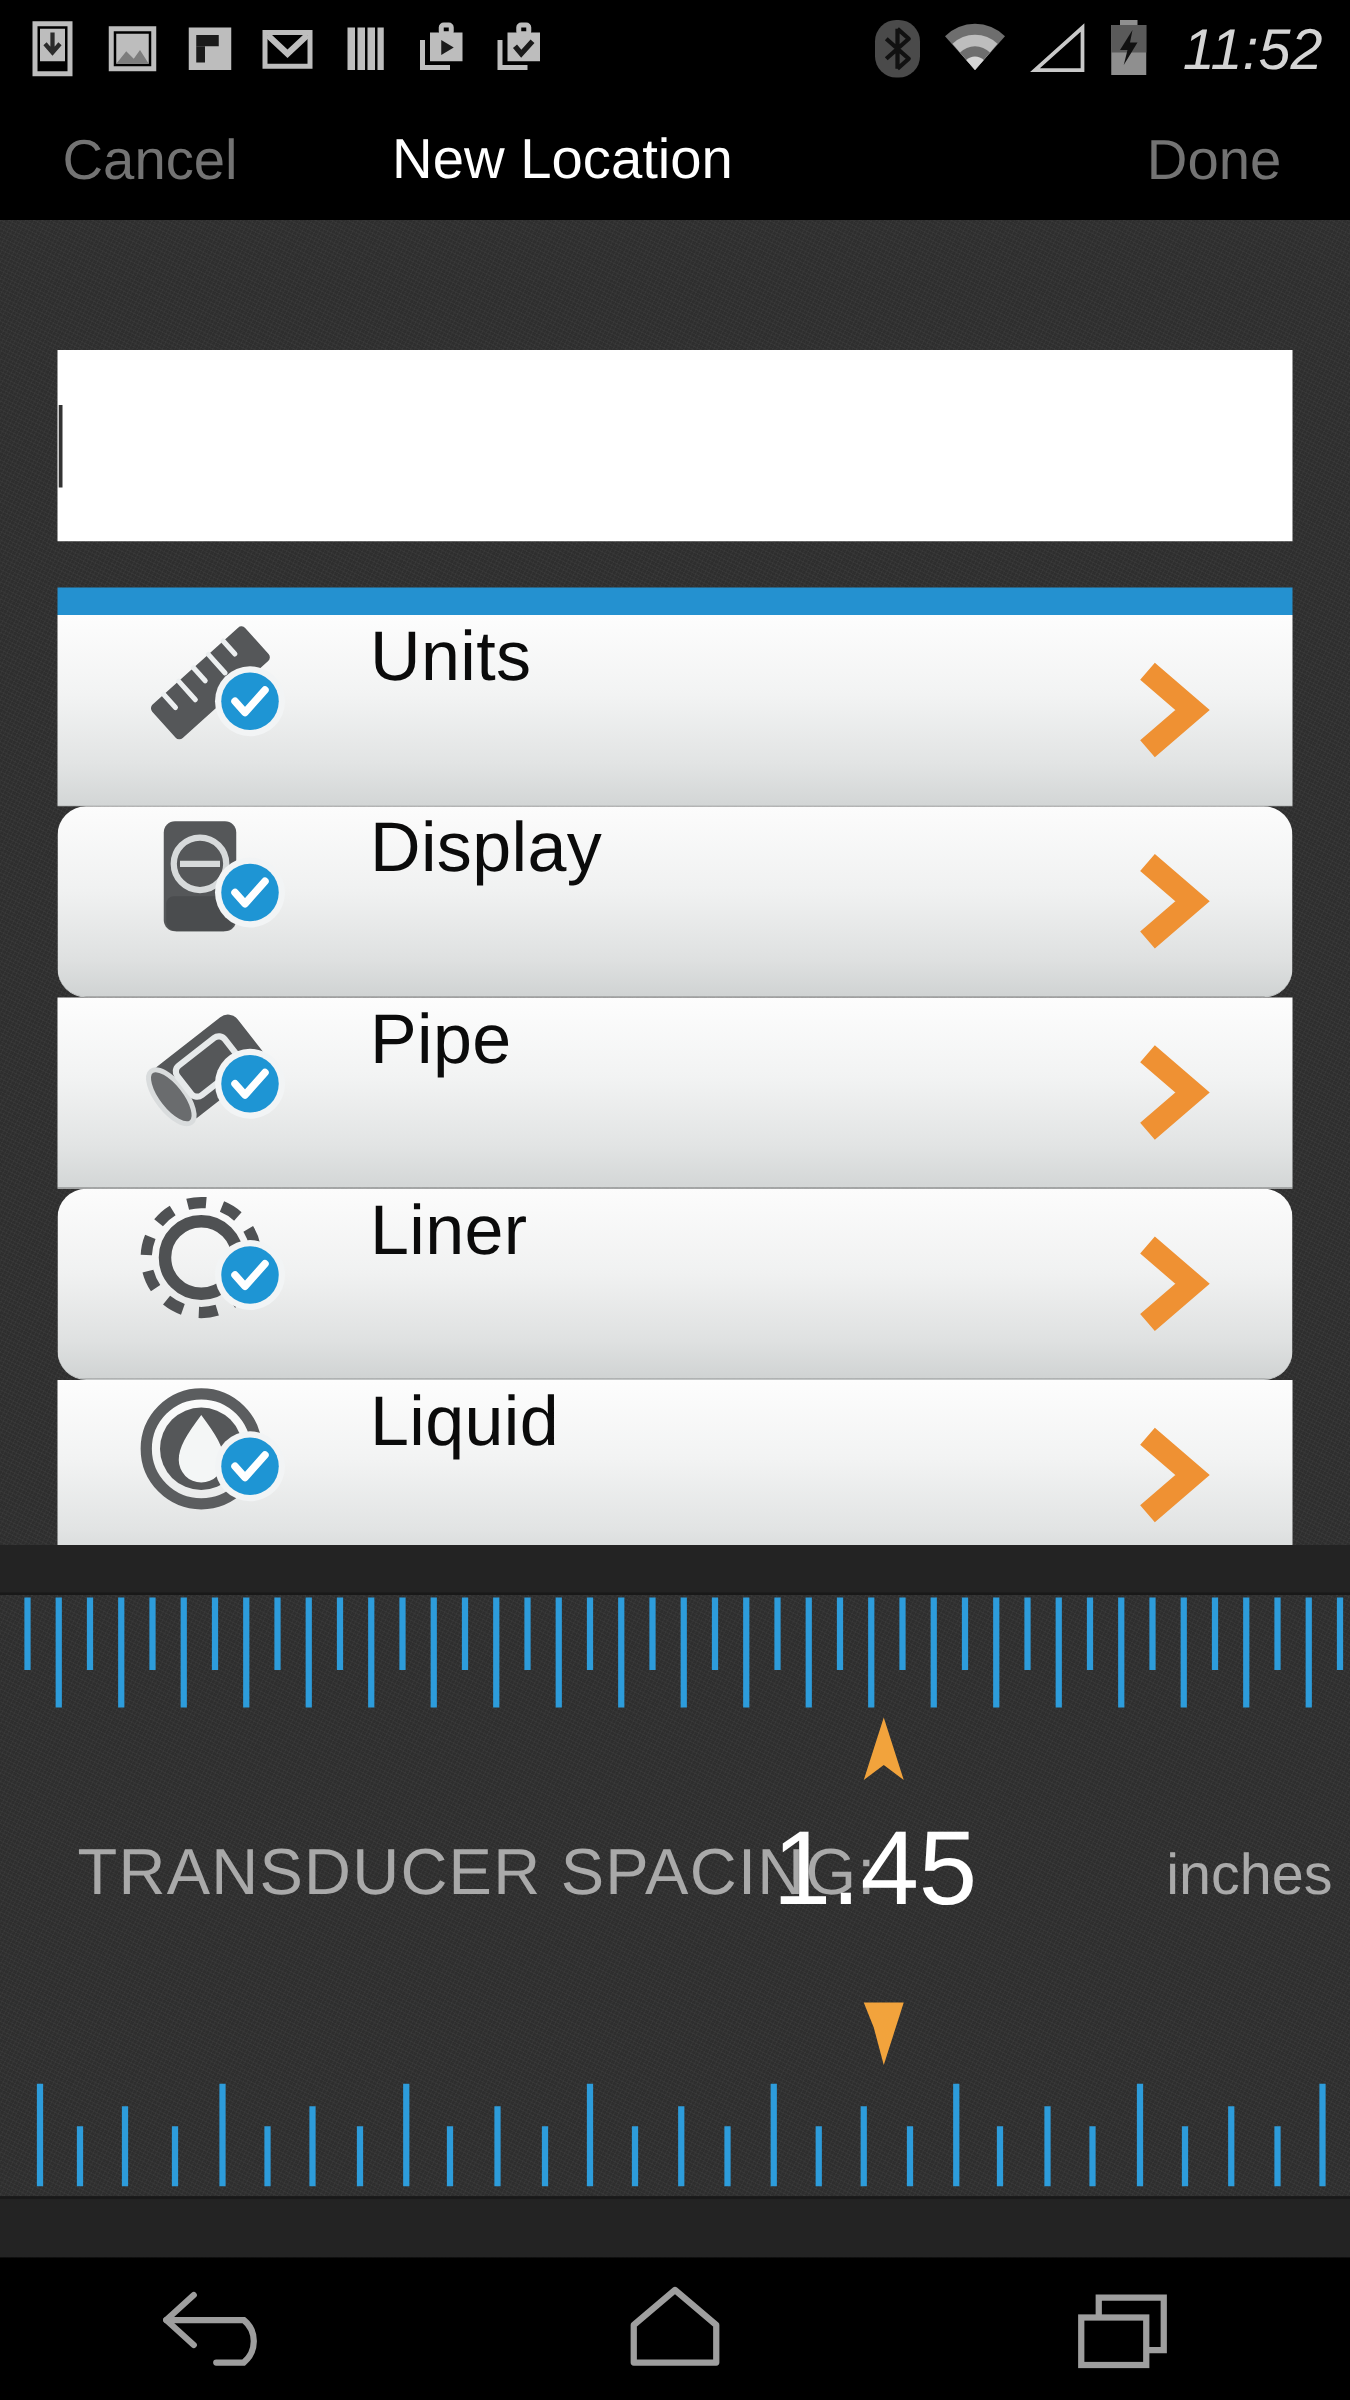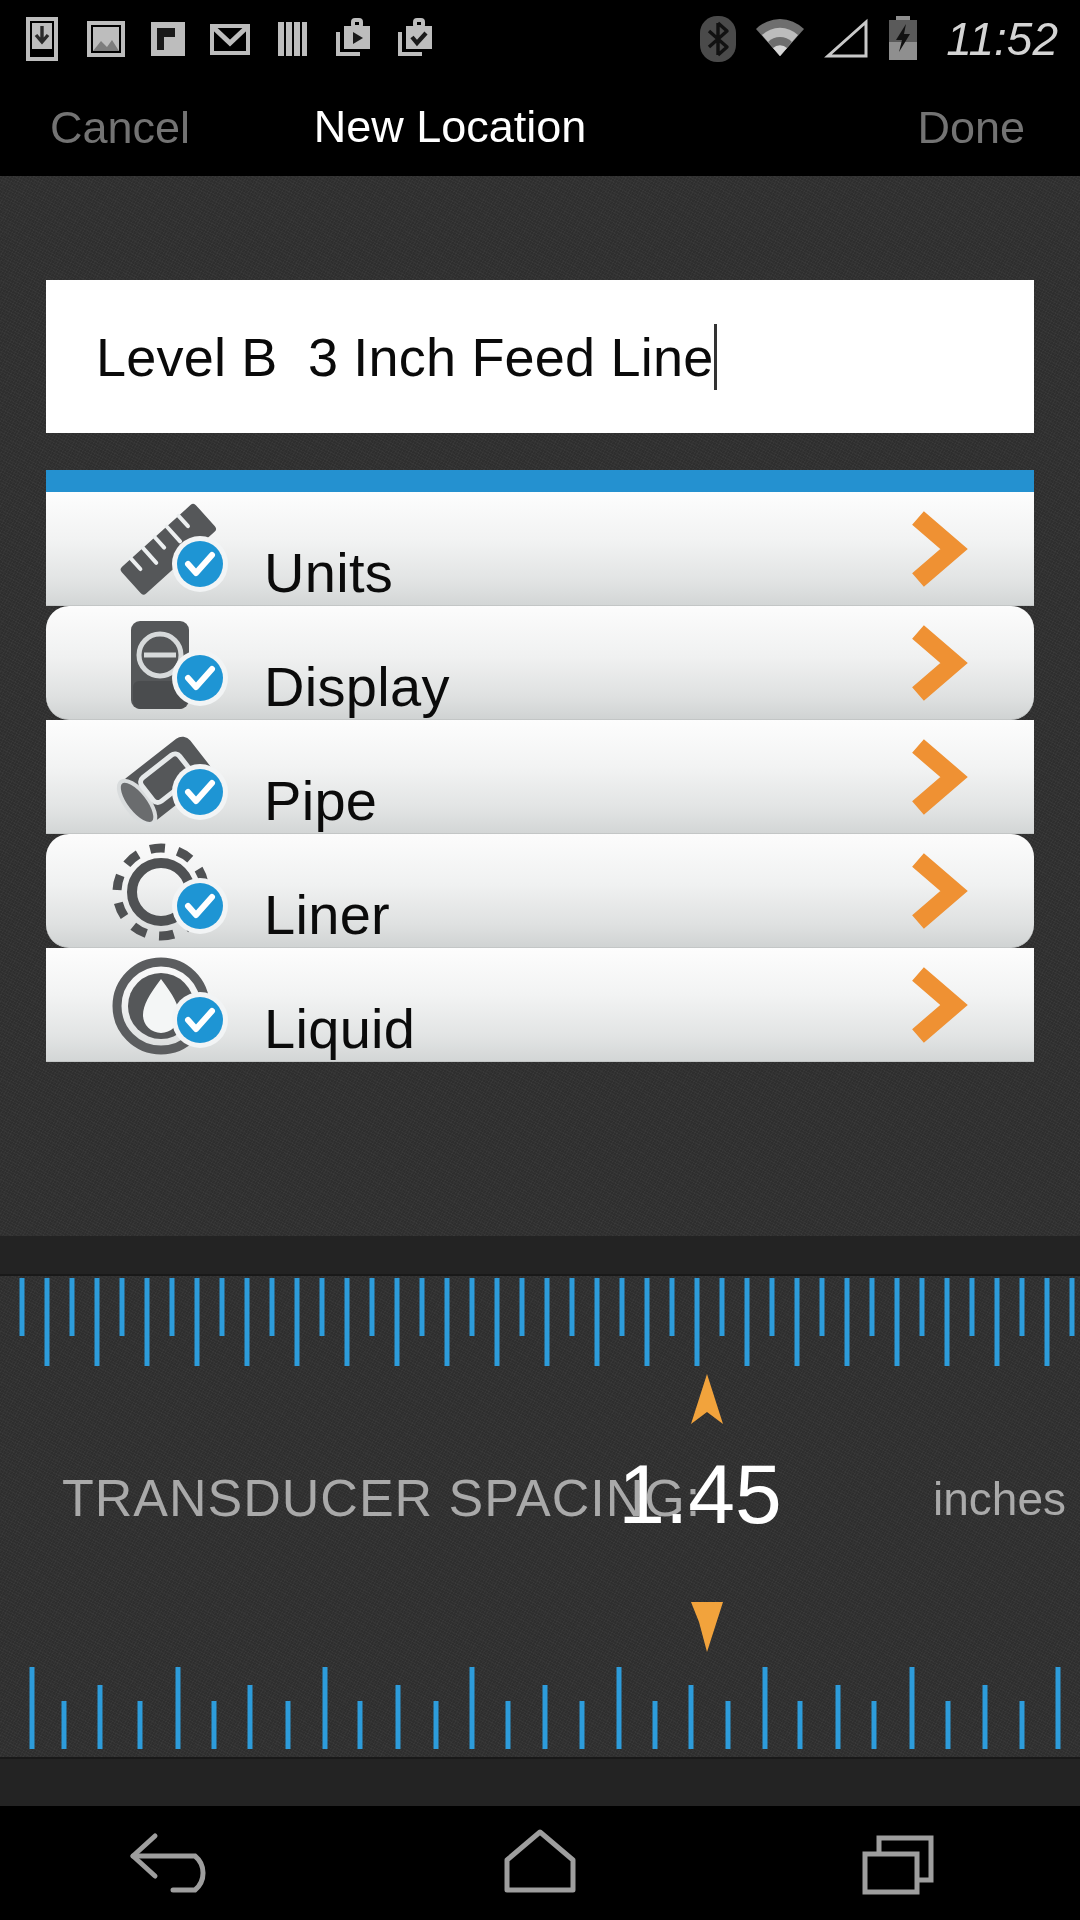--- a/index.html
+++ b/index.html
@@ -39,23 +39,23 @@
     background:#fff; display:flex; align-items:center; }
   .namefield .txt { font-size:54px; color:#0a0a0a; padding-left:50px;
     white-space:pre; letter-spacing:.2px; }
   .caret { display:inline-block; width:3px; height:66px; background:#333;
     margin-left:1px; vertical-align:middle; }
 
   
   .listbar { position:absolute; left:46px; top:470px; width:988px; height:22px;
     background:#2491d0; }
   .list { position:absolute; left:46px; top:492px; width:988px; }
-  .row { position:relative; height:114px; display:flex; align-items:flex-end;
+  .row { position:relative; height:153px; display:flex; align-items:flex-start;
     background:linear-gradient(180deg,#fdfdfd 0%,#f2f3f3 42%,#e2e4e4 78%,#d3d6d6 100%);
-    border-bottom:1px solid #c3c6c6; }
+    border-bottom:1px solid #c3c6c6;gap:32px; }
   .row.alt { background:linear-gradient(180deg,#fcfcfc 0%,#f0f1f1 45%,#dfe1e1 80%,#d0d3d3 100%);border-radius:23px; }
   .row .ic { position:relative; width:135px; height:110px; margin-left:55px;
     display:flex; align-items:center; justify-content:center; }
   .row .label { font-size:56px; color:#0b0b0b; margin-left:28px; letter-spacing:.3px; }
   .chev { position:absolute; right:60px; top:50%; transform:translateY(-50%); }
   .badge { position:absolute; right:2px; bottom:8px; width:58px; height:58px; }
 
   
   .rulerTopBand { position:absolute; left:0; top:1236px; width:1080px; height:40px;
     background:#232323; box-shadow:inset 0 -2px 0 #191919; }
@@ -163,21 +163,20 @@
 
   <div class="titlebar">
     <span class="tb-btn tb-cancel">Cancel</span>
     <span class="tb-title">New Location</span>
     <span class="tb-btn tb-done">Done</span>
   </div>
 
   <div class="body-area"></div>
 
   <div class="namefield">
-    <span class="txt" title="Location name">Level B  3 Inch Feed Line</span>
       <span class="caret"></span>
   </div>
 
   <div class="listbar"></div>
 
   <div class="list">
 
     <div class="row">
       <span class="ic">
         <svg width="120" height="110" viewBox="0 0 120 110">

